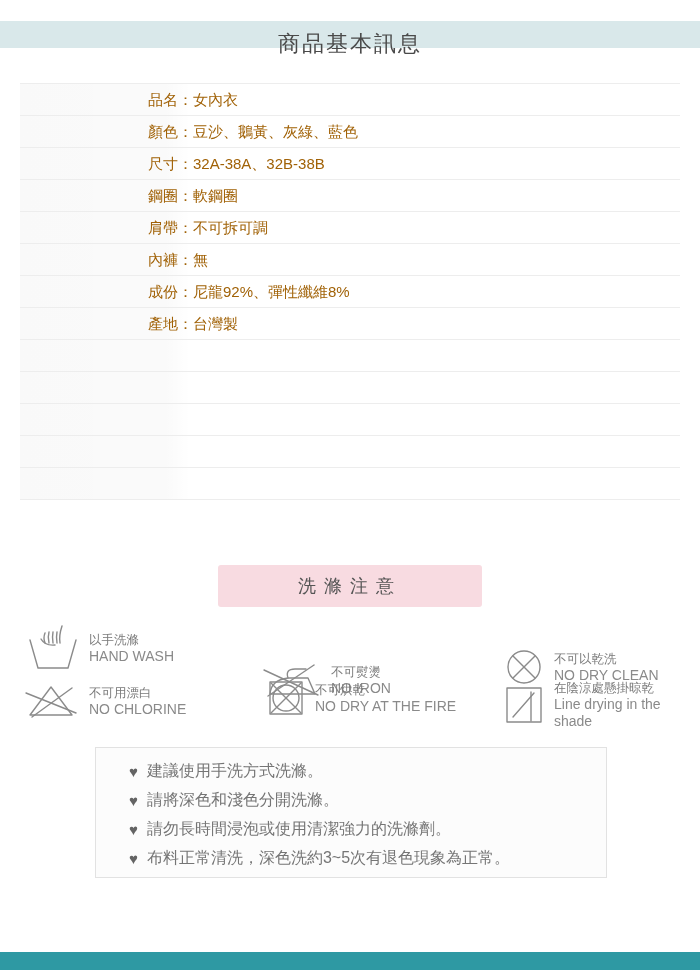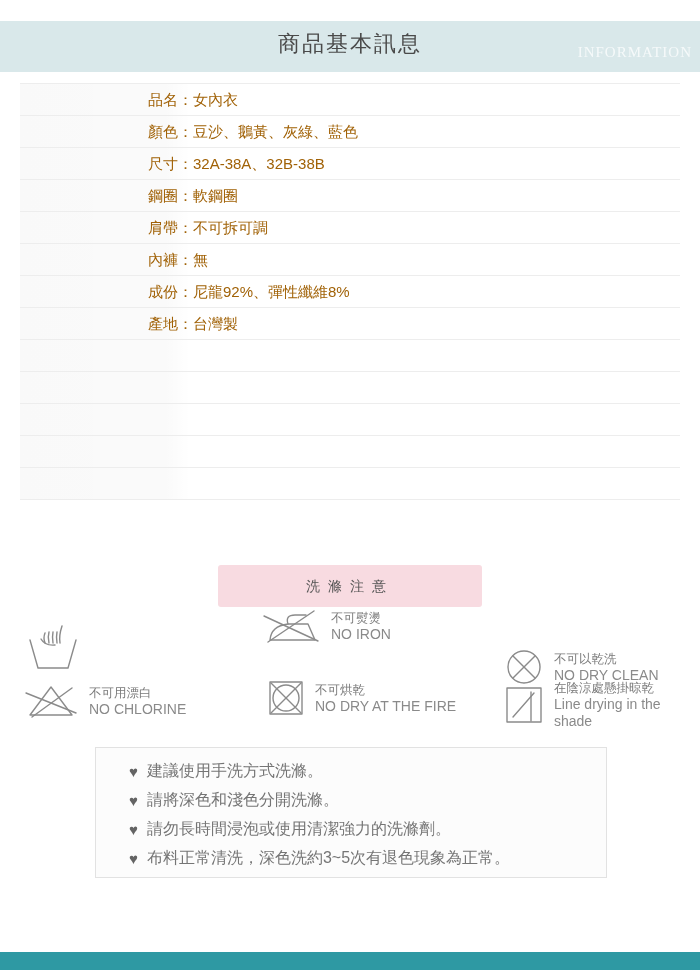--- a/index.html
+++ b/index.html
@@ -1,36 +1,36 @@
 <!DOCTYPE html>
 <html><head>
 <meta charset="utf-8">
 <style>
   html,body{margin:0;padding:0;background:#fff;}
   .page{position:relative;width:700px;height:970px;margin:0 auto;background:#fff;overflow:hidden;
         font-family:"Liberation Sans","DejaVu Sans",sans-serif;}
 
   
-  .header-band{position:absolute;left:0;top:21px;width:700px;height:51px;background:#d9e8ea;font-family:Liberation Serif, serif;}
+  .header-band{position:absolute;left:0;top:21px;width:700px;height:27px;background:#d9e8ea;}
   .header-title{position:absolute;left:0;top:0;width:100%;height:45px;line-height:45px;
                 text-align:center;font-size:22px;letter-spacing:2px;color:#4a4a4a;}
   .header-watermark{position:absolute;right:8px;top:23px;font-size:15px;letter-spacing:1px;
                     color:#ffffff;opacity:.75;}
 
   
   .spec-table{position:absolute;left:20px;top:83px;width:660px;border-top:1px solid #ededed;}
   .spec-tint{position:absolute;left:0;top:0;bottom:0;width:170px;
              background:linear-gradient(to right, rgba(0,0,0,0.025), rgba(0,0,0,0.02) 86%, rgba(0,0,0,0));}
   .spec-row{position:relative;height:31px;line-height:31px;border-bottom:1px solid #ededed;
             padding-left:128px;font-size:15px;color:#666;white-space:nowrap;}
   .spec-row span{color:#a16207;}
 
   
   .wash-title{position:absolute;left:218px;top:565px;width:264px;height:42px;line-height:42px;
-              background:#f8dbe1;border-radius:3px;text-align:center;font-size:14px;
+              background:#f8dbe1;border-radius:3px;text-align:center;font-size:18px;
               letter-spacing:8px;box-sizing:border-box;color:#555;}
 
   .wash-cell{position:absolute;display:flex;align-items:center;gap:11px;}
   .wash-cell svg{flex:none;display:block;}
   .wash-labels{display:flex;flex-direction:column;justify-content:center;}
   .wash-zh{font-size:12.5px;color:#7a7a7a;line-height:16px;}
   .wash-en{font-size:14px;color:#8a8a8a;line-height:17px;}
   .stroke{fill:none;stroke:#8b8b8b;stroke-width:1.4;stroke-linecap:round;stroke-linejoin:round;}
 
   
@@ -99,23 +99,27 @@
   <div class="wash-cell" style="left:28px;top:624px;">
     <svg width="50" height="48" viewBox="0 0 50 48">
       <path class="stroke" d="M2 16 L10 44 L40 44 L48 16"></path>
       <path class="stroke" d="M34 2 C32 8 31 13 32 19"></path>
       <path class="stroke" d="M13 15 Q17 22 27 21"></path>
       <path class="stroke" d="M17 9 q-2 5 0 10"></path>
       <path class="stroke" d="M21 8 q-1.5 5 0 11"></path>
       <path class="stroke" d="M25 8 q-1 5 0 11"></path>
       <path class="stroke" d="M29 8 q-1 5 0 11"></path>
     </svg>
-  </div>
-
-  <div class="wash-cell" style="left:262px;top:608px;">
+    <div class="wash-labels">
+      <span class="wash-zh">以手洗滌</span>
+      <span class="wash-en">HAND WASH</span>
+    </div>
+  </div>
+
+  <div class="wash-cell" style="left:262px;top:662px;">
     <svg width="58" height="36" viewBox="0 0 58 36">
       <path class="stroke" d="M8 32 Q9 18 26 16 L46 16 L53 32 Z"></path>
       <path class="stroke" d="M26 16 Q23 7 33 7 L44 7"></path>
       <path class="stroke" d="M2 8 L56 33"></path>
       <path class="stroke" d="M52 3 L6 34"></path>
     </svg>
     <div class="wash-labels">
       <span class="wash-zh">不可熨燙</span>
       <span class="wash-en">NO IRON</span>
     </div>

